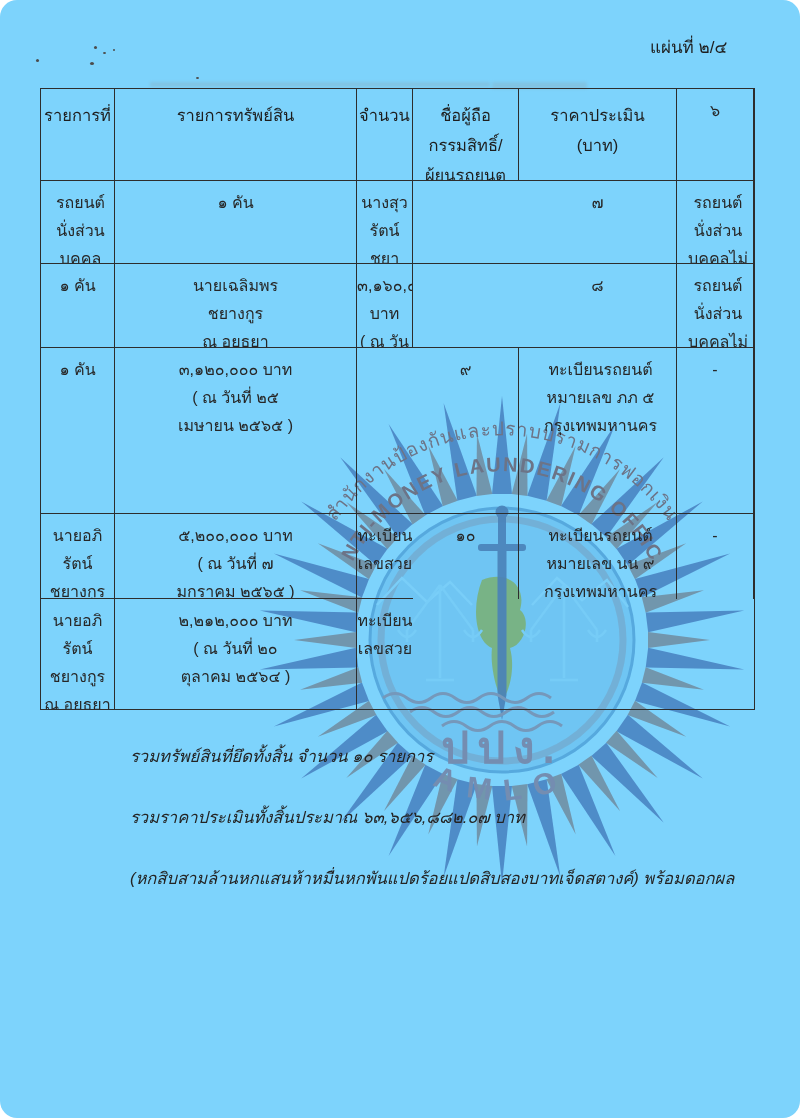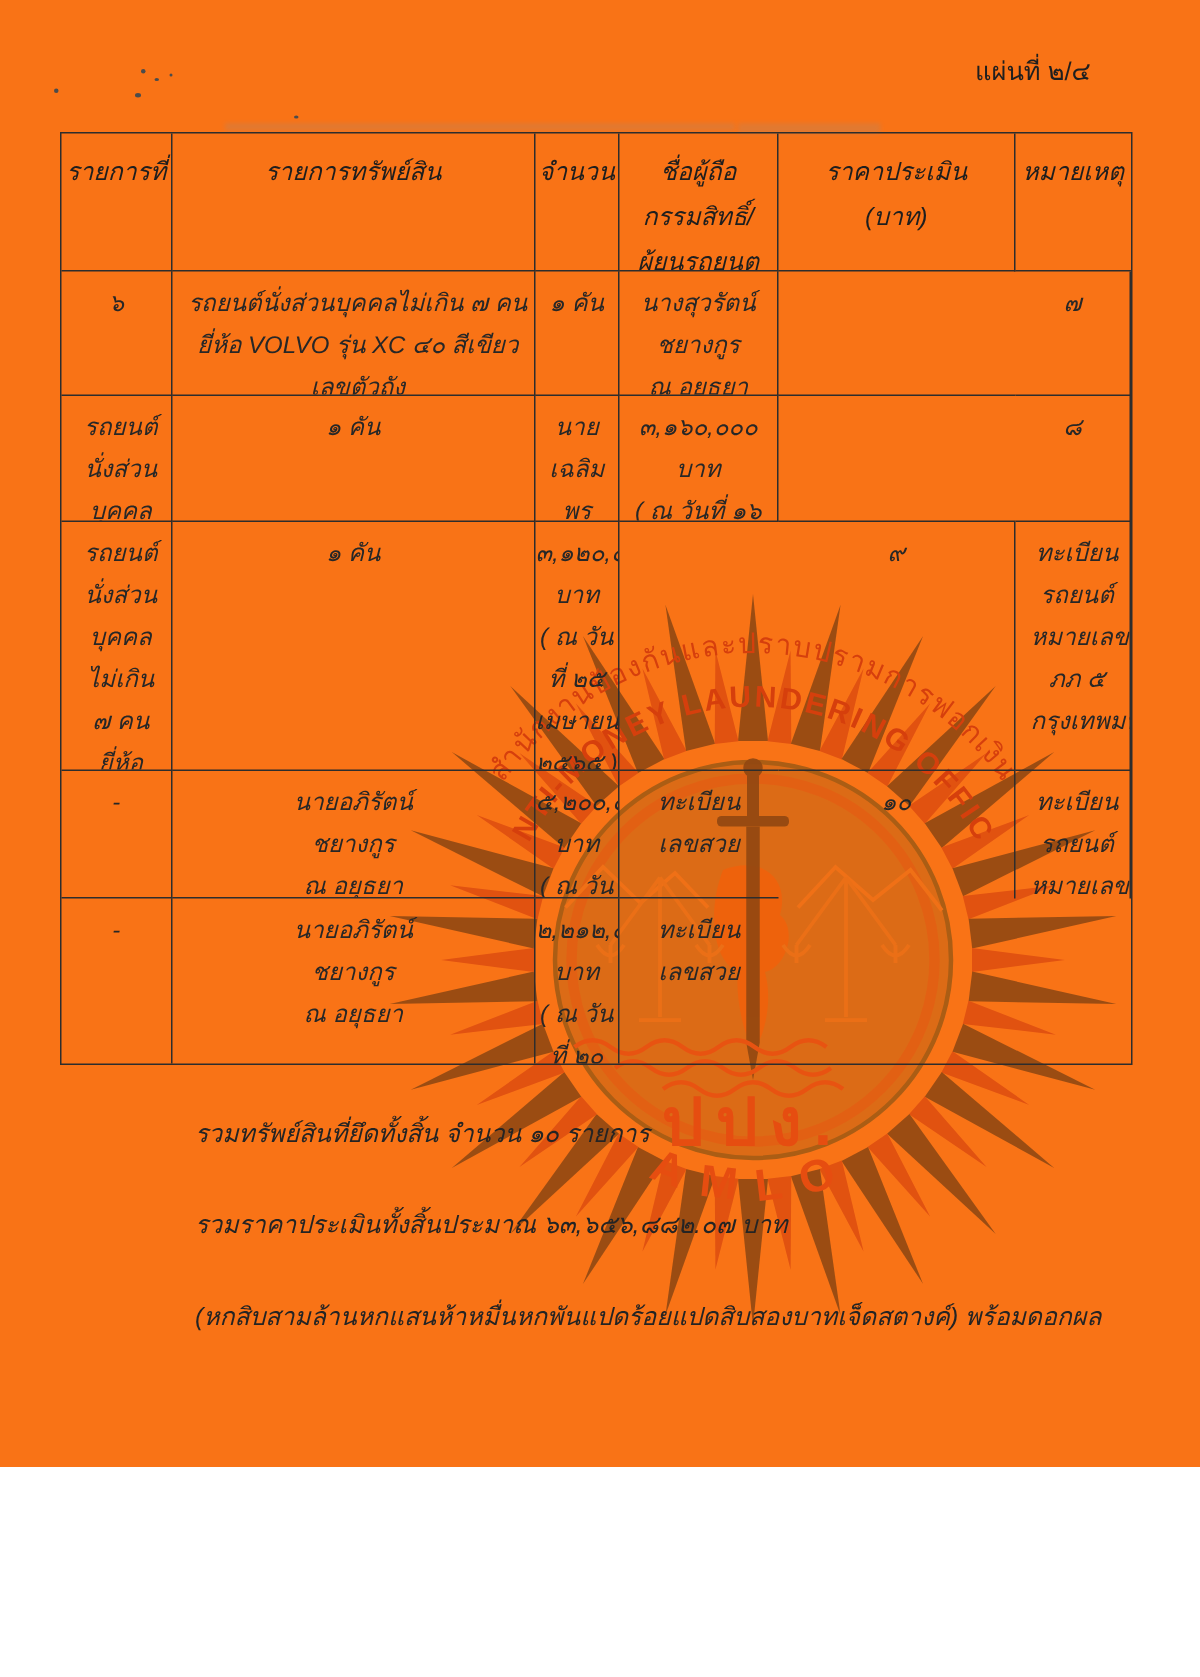--- a/index.html
+++ b/index.html
@@ -1,29 +1,29 @@
 <!DOCTYPE html>
 <html><head>
 <meta charset="utf-8">
 <style>
   html,body{margin:0;padding:0;background:#ffffff;}
   .page{
-    position:relative;width:800px;height:978px;margin:0 auto;
-    background:#f97316;font-family:"Liberation Sans",sans-serif;color:#2b2b2b;
+    position:relative;width:800px;height:1118px;margin:0 auto;
+    background:#7dd3fc;font-family:"Liberation Sans",sans-serif;color:#2b2b2b;
     overflow:hidden;
+    border-radius:17px;
   }
   .page-label{position:absolute;top:33px;left:650px;font-size:17px;color:#1f1f1f;}
   .assets-table{
     position:absolute;left:40px;top:88px;
     display:grid;
     grid-template-columns:74px 242px 56px 106px 158px 77px;
     grid-template-rows:92px 83px 84px 166px 85px 110px;
     border:1.6px solid #2d2d2d;
     background:transparent;
-    font-style:italic;
   }
   .cell{
     border-right:1.4px solid #2d2d2d;border-bottom:1.4px solid #2d2d2d;
     white-space:pre-line;font-size:16px;line-height:28px;
     padding-top:8px;box-sizing:border-box;overflow:hidden;color:#272727;
   }
   .lastcol{border-right:none;}
   .lastrow{border-bottom:none;}
   .hdr{text-align:center;font-size:16.5px;line-height:30px;padding-top:11px;color:#1e1e1e;}
   .c-center{text-align:center;}
@@ -171,21 +171,20 @@
   <div class="assets-table">
 
     <div class="cell hdr">รายการที่</div>
     <div class="cell hdr">รายการทรัพย์สิน</div>
     <div class="cell hdr">จำนวน</div>
     <div class="cell hdr">ชื่อผู้ถือ
 กรรมสิทธิ์/
 ผู้ยนรถยนต</div>
     <div class="cell hdr">ราคาประเมิน
 (บาท)</div>
-    <div class="cell hdr lastcol">หมายเหตุ</div>
 
     <div class="cell c-center">๖</div>
     <div class="cell c-asset">รถยนต์นั่งส่วนบุคคลไม่เกิน ๗ คน
 ยี่ห้อ VOLVO รุ่น XC ๔๐ สีเขียว
 เลขตัวถัง LYVXZEDAENL๖๗๒๗๒๓</div>
     <div class="cell c-center">๑ คัน</div>
     <div class="cell c-center">นางสุวรัตน์
 ชยางกูร
 ณ อยุธยา</div>
     <div class="cell c-center lastcol"></div>

